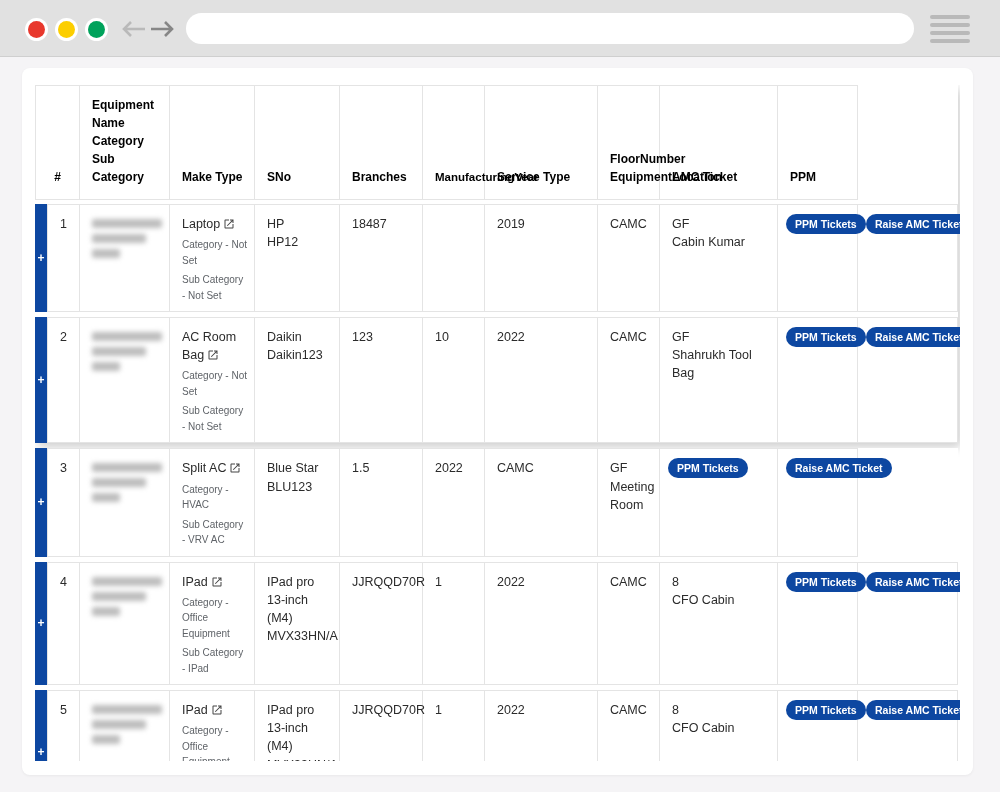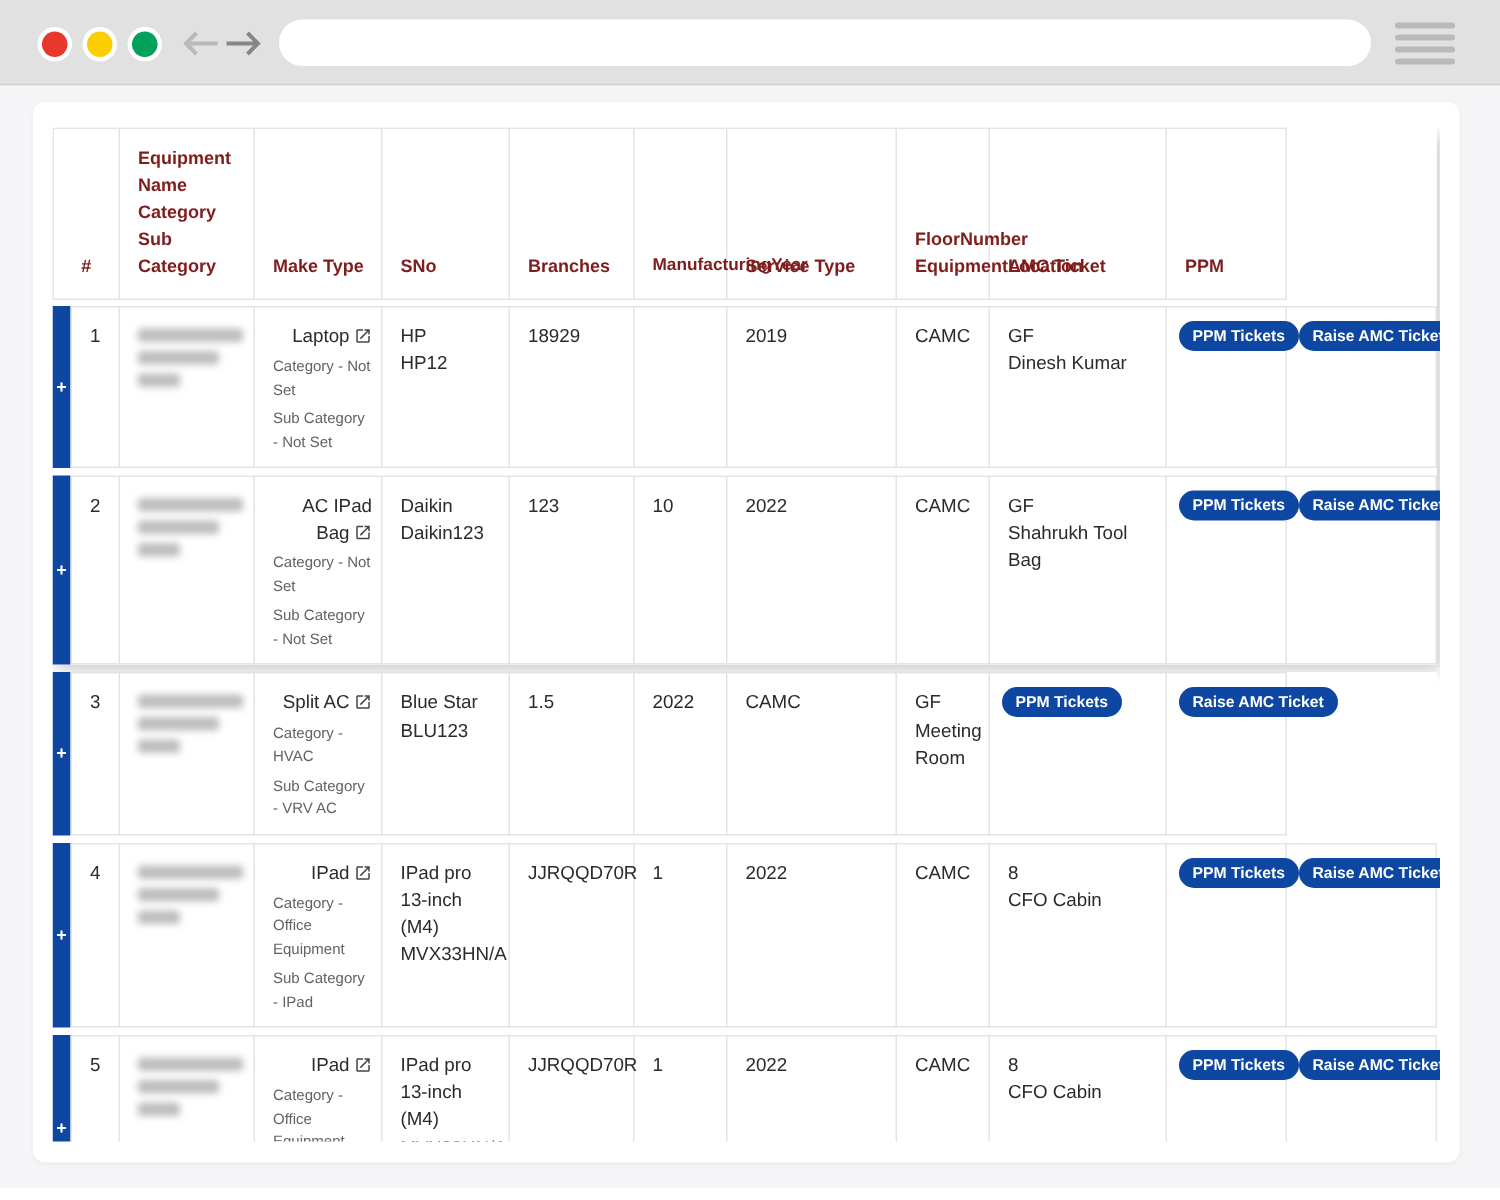--- a/index.html
+++ b/index.html
@@ -49,31 +49,31 @@
   .cell{border-top:1px solid var(--border);border-bottom:1px solid var(--border);
     border-right:1px solid var(--border);padding:10px 6px 8px 12px;
     font-size:12.5px;color:var(--text-dark);line-height:1.45;vertical-align:top;}
   .cell.expand{border:none;background:var(--accent);padding:0;display:flex;
     align-items:center;justify-content:center;cursor:pointer;}
   .plus{color:#ffffff;font-size:12px;font-weight:bold;line-height:1;}
   .cell.idx{border-left:1px solid var(--border);text-align:center;padding-left:2px;padding-right:2px;}
   .hcell{border-top:1px solid var(--border);border-bottom:1px solid var(--border);
     border-right:1px solid var(--border);display:flex;flex-direction:column;
     justify-content:flex-end;padding:10px 6px 13px 12px;font-size:12px;
-    font-weight:bold;color:#7f1d1d;line-height:1.5;}
+    font-weight:bold;color:#000000;line-height:1.5;}
   .hcell.first{grid-column:1 / span 2;border-left:1px solid var(--border);
     align-items:center;padding-left:2px;padding-right:2px;}
   .hcell.nowrap{white-space:nowrap;font-size:11.5px;}
 
   .blur{background:#bdbdbd;border-radius:2px;filter:blur(2.5px);margin:4px 0 6px 0;height:9px;}
   .blur.b1{width:70px;}
   .blur.b2{width:54px;}
   .blur.b3{width:28px;}
 
-  .ename{margin-bottom:3px;text-align:right;}
+  .ename{margin-bottom:3px;}
   .ename .ext{vertical-align:-2px;margin-left:3px;}
   .sub{font-size:10px;color:var(--text-gray);line-height:1.55;margin-top:4px;}
 
   .btncell{padding-top:9px;padding-left:8px;}
   .btn{background:var(--accent);color:#fff;font-weight:bold;font-size:10.5px;
     font-family:"Liberation Sans",sans-serif;border:none;border-radius:10px;
     padding:4px 9px;cursor:pointer;white-space:nowrap;text-align:center;}
 </style>
 </head>
 <body>
@@ -134,44 +134,44 @@
         <div class="ename"><span>Laptop</span><svg class="ext" width="12" height="12" viewBox="0 0 24 24" fill="#454545">
                   <path d="M19 19H5V5h7V3H5c-1.1 0-2 .9-2 2v14c0 1.1.9 2 2 2h14c1.1 0 2-.9 2-2v-7h-2v7zM14 3v2h3.59l-9.83 9.83 1.41 1.41L19 6.41V10h2V3h-7z"></path>
                 </svg></div>
         <div class="sub">Category - Not Set</div>
         <div class="sub">Sub Category - Not Set</div>
       </div>
       <div class="cell">
               <div>HP</div>
               <div>HP12</div>
             </div>
-      <div class="cell">18929</div>
+      <div class="cell">18487</div>
       <div class="cell"></div>
       <div class="cell">2019</div>
       <div class="cell">CAMC</div>
       <div class="cell">
               <div>GF</div>
-              <div>Dinesh Kumar</div>
+              <div>Cabin Kumar</div>
             </div>
       <div class="cell btncell"><button class="btn">PPM Tickets</button></div>
       <div class="cell btncell"><button class="btn">Raise AMC Ticket</button></div>
     </div>
 
     <div class="trow">
       <div class="cell expand">
               <span class="plus">+</span>
             </div>
       <div class="cell idx">2</div>
       <div class="cell">
               <div class="blur b1"></div>
               <div class="blur b2"></div>
               <div class="blur b3"></div>
             </div>
       <div class="cell">
-        <div class="ename"><span>AC IPad Bag</span><svg class="ext" width="12" height="12" viewBox="0 0 24 24" fill="#454545">
+        <div class="ename"><span>AC Room Bag</span><svg class="ext" width="12" height="12" viewBox="0 0 24 24" fill="#454545">
                   <path d="M19 19H5V5h7V3H5c-1.1 0-2 .9-2 2v14c0 1.1.9 2 2 2h14c1.1 0 2-.9 2-2v-7h-2v7zM14 3v2h3.59l-9.83 9.83 1.41 1.41L19 6.41V10h2V3h-7z"></path>
                 </svg></div>
         <div class="sub">Category - Not Set</div>
         <div class="sub">Sub Category - Not Set</div>
       </div>
       <div class="cell">
               <div>Daikin</div>
               <div>Daikin123</div>
             </div>
       <div class="cell">123</div>

